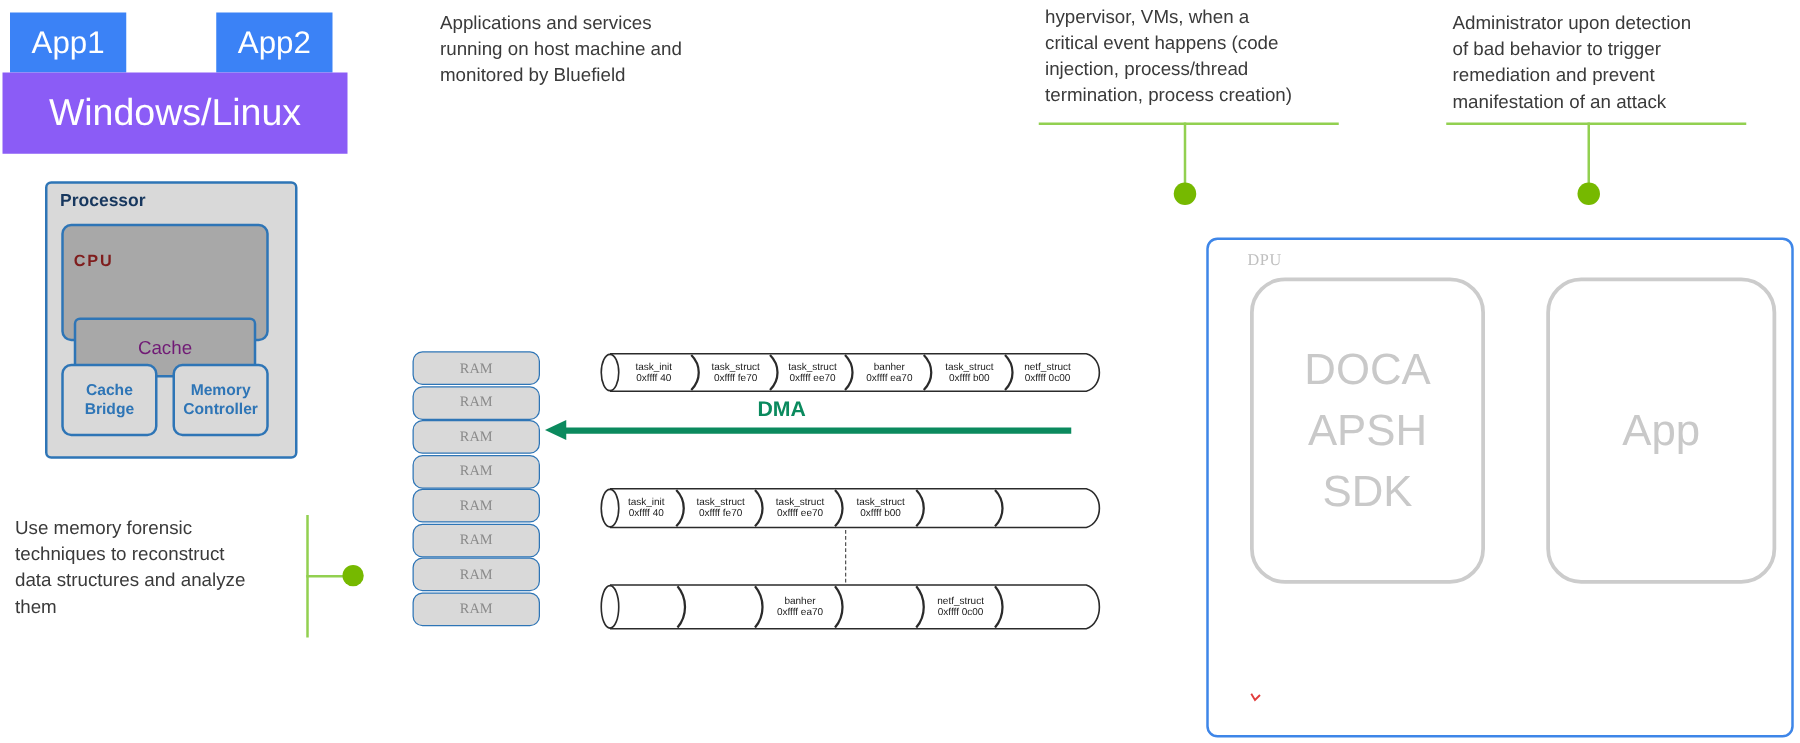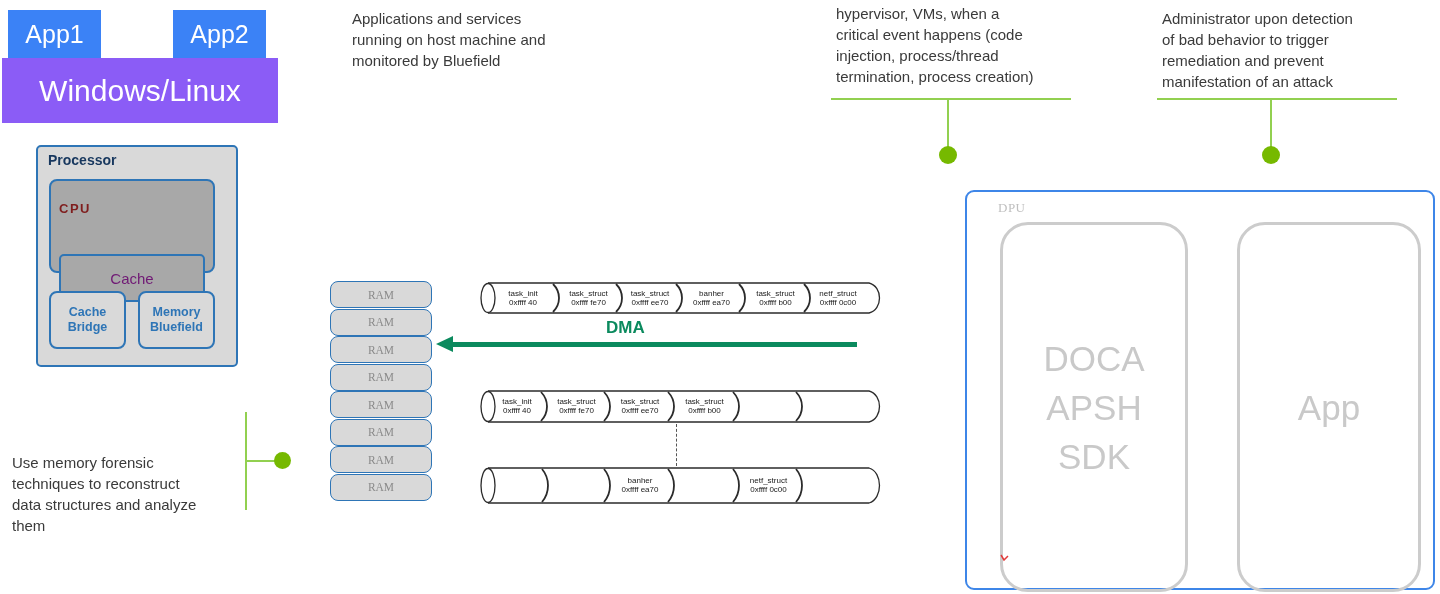--- a/index.html
+++ b/index.html
@@ -29,21 +29,21 @@
             align-items:center;justify-content:center;text-align:center;font-size:12.5px;
             font-weight:bold;color:#2E75B6;line-height:15px;}
   #host-bridge{left:11px;}
   #memory-controller{left:100px;}
 
   
   .annot{position:absolute;font-size:15px;line-height:21px;color:#3A3A3A;white-space:pre-line;}
   #annot-top-left{left:352px;top:8px;}
   #annot-top-middle{left:836px;top:3px;}
   #annot-top-right{left:1162px;top:8px;}
-  #annot-left{left:12px;top:412px;margin-top:40px;}
+  #annot-left{left:12px;top:412px;}
 
   
   .gline{position:absolute;background:#92D050;}
   .gdot{position:absolute;width:18px;height:18px;border-radius:50%;background:#76B900;}
 
   
   #ram-stack{position:absolute;left:330px;top:281px;width:102px;font-family:Liberation Serif, serif;}
   .ram-box{height:27px;margin-bottom:0.5px;background:#D9D9D9;border:1.6px solid #2E75B6;
            border-radius:8px;box-sizing:border-box;display:flex;align-items:center;
            justify-content:center;font-size:11.5px;color:#8A8A8A;}
@@ -60,21 +60,21 @@
   #memory-chains-svg{position:absolute;left:0;top:0;pointer-events:none;}
   .chain-label{position:absolute;width:70px;text-align:center;font-size:8px;line-height:9px;
                color:#1A1A1A;white-space:pre-line;}
   #dashed-connector{position:absolute;left:676px;top:424px;height:42px;width:0;
                     border-left:1.5px dashed #555;}
 
   
   #dpu{position:absolute;left:965px;top:190px;width:470px;height:400px;border:2.5px solid #3E86E8;
        border-radius:9px;box-sizing:border-box;background:#fff;}
   #dpu-title{position:absolute;left:31px;top:8px;font-size:13px;color:#BFBFBF;letter-spacing:0.5px;font-family:Liberation Serif, serif;}
-  .dpu-inner{position:absolute;top:30px;height:370px;border:3px solid #CCCCCC;border-radius:28px;
+  .dpu-inner{position:absolute;top:30px;height:245px;border:3px solid #CCCCCC;border-radius:28px;
              box-sizing:border-box;display:flex;align-items:center;justify-content:center;
              text-align:center;color:#C9C9C9;font-size:35px;line-height:49px;white-space:pre-line;}
   #sdk-box{left:33px;width:188px;}
   #app-box{left:270px;width:184px;}
   #red-mark{position:absolute;left:999px;top:553px;}
 </style>
 </head>
 <body>
 
 <div id="canvas">
@@ -83,21 +83,21 @@
   <div id="app2" class="app-box">App2</div>
   <div id="os-bar">Windows/Linux</div>
 
   <div id="processor">
     <div id="processor-title">Processor</div>
     <div id="cpu">
       <div id="cpu-title">CPU</div>
       <div id="cache">Cache</div>
     </div>
     <div id="host-bridge" class="proc-sub">Cache Bridge</div>
-    <div id="memory-controller" class="proc-sub">Memory Bluefield</div>
+    <div id="memory-controller" class="proc-sub">Memory Controller</div>
   </div>
 
   <div id="annot-top-left" class="annot">Applications and services
 running on host machine and
 monitored by Bluefield</div>
   <div id="annot-top-right" class="annot">Administrator upon detection
 of bad behavior to trigger
 remediation and prevent
 manifestation of an attack</div>
   <div id="annot-top-middle" class="annot">hypervisor, VMs, when a

